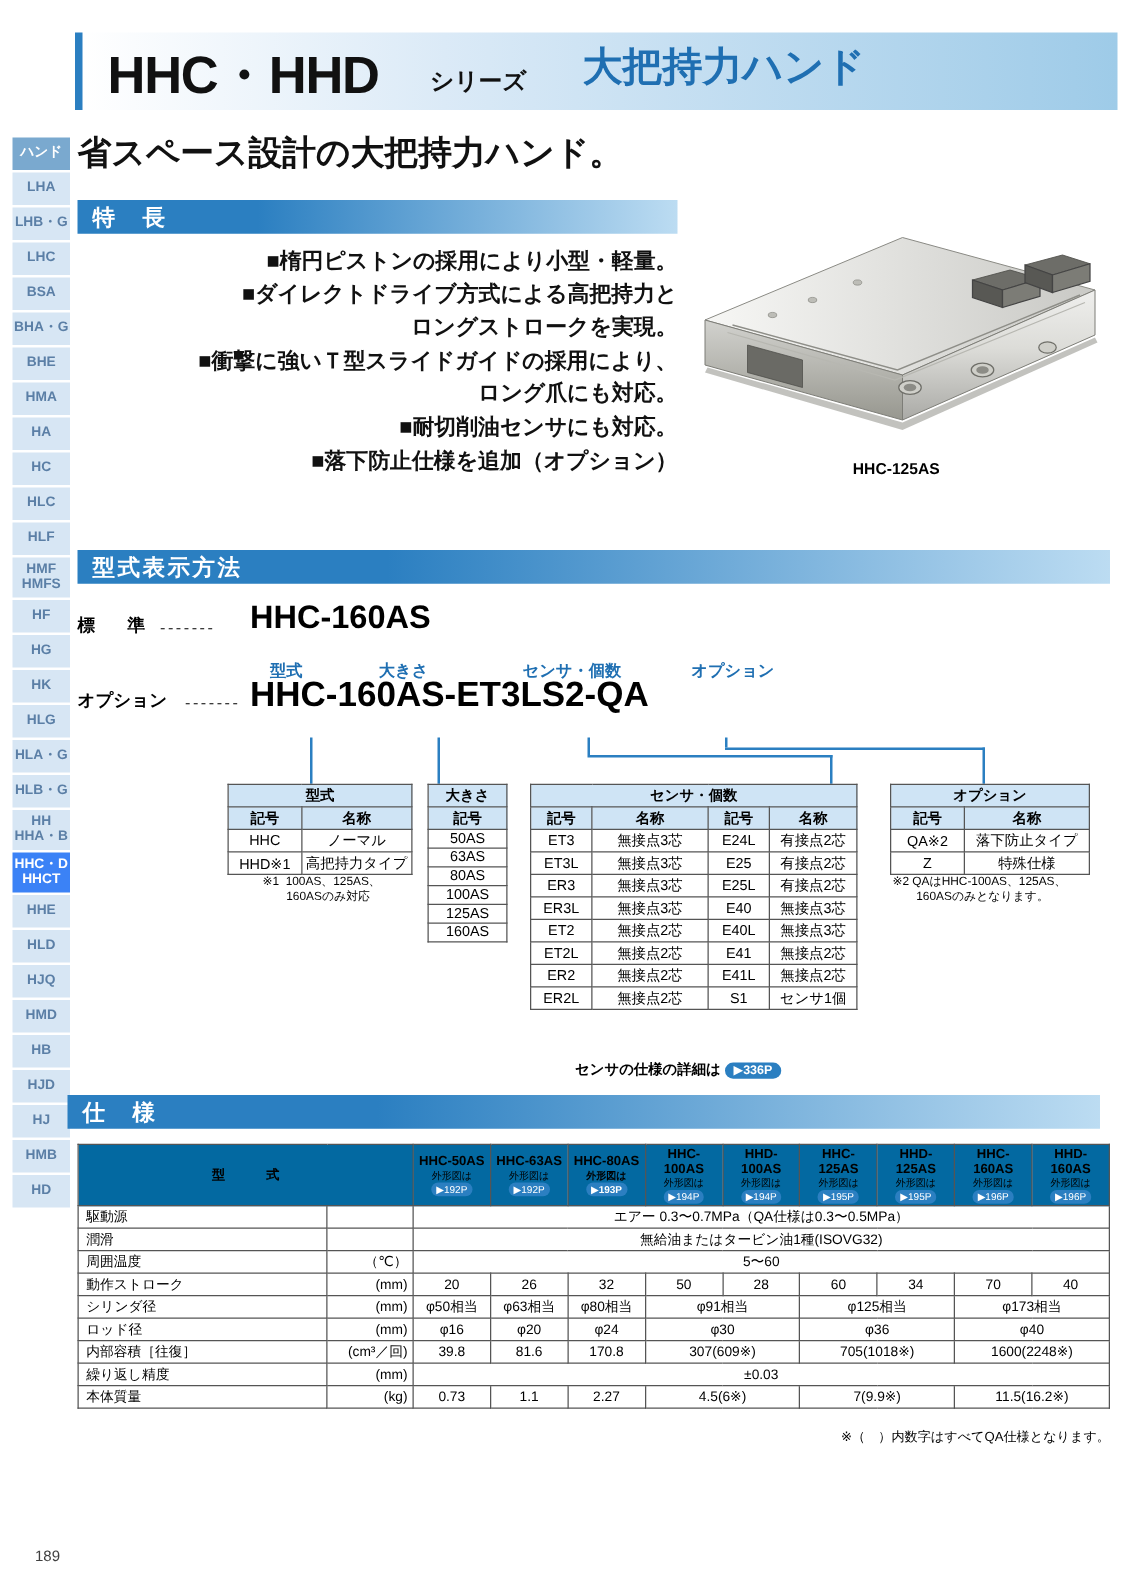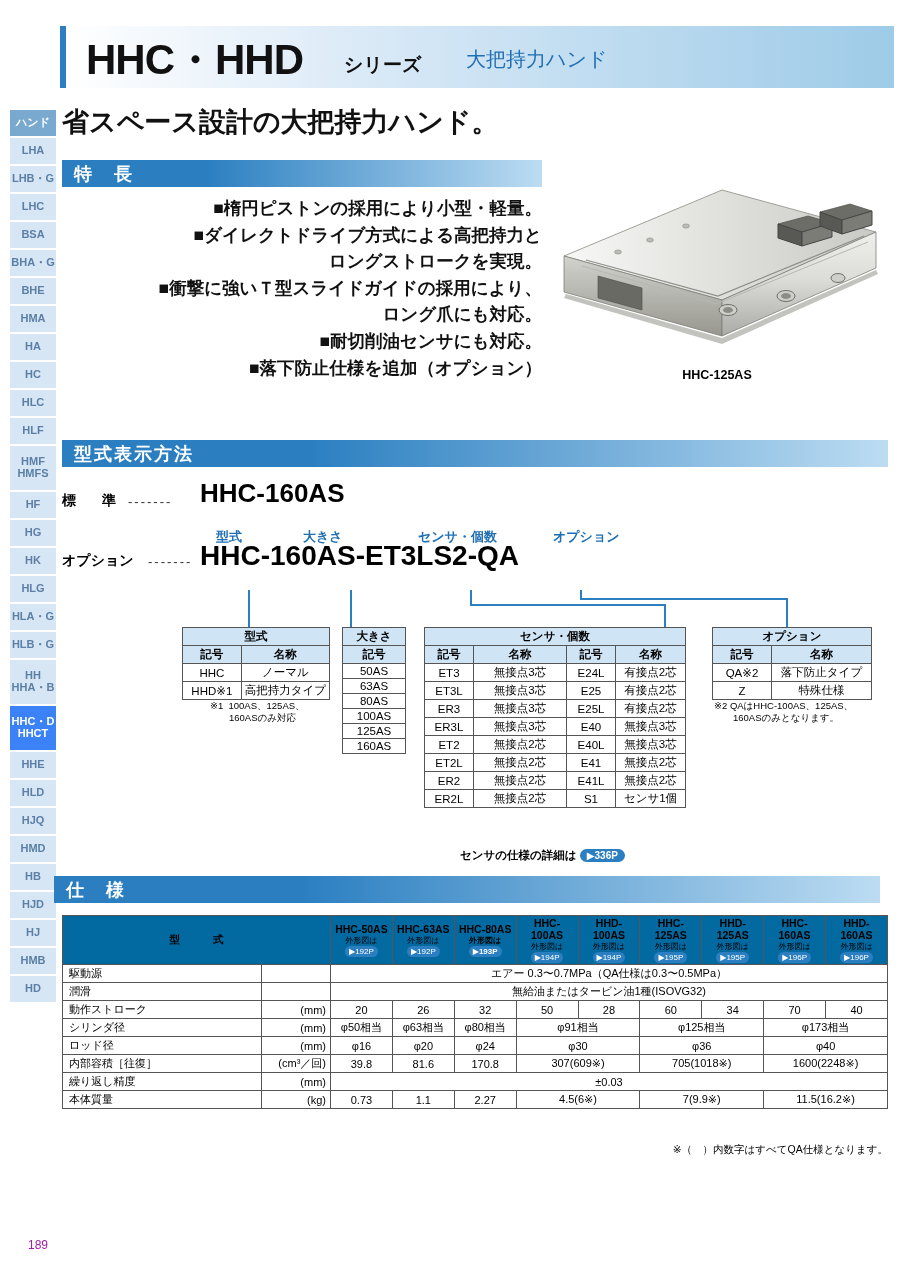--- a/index.html
+++ b/index.html
@@ -13,38 +13,38 @@
   
   #sidetabs{position:absolute;left:10px;top:110px;width:46px;}
   .tab{
     width:46px;margin-bottom:2px;
     background:#d7e6f4;color:#5b7fa6;
     font-size:11px;font-weight:bold;text-align:center;
     display:flex;align-items:center;justify-content:center;
     flex-direction:column;line-height:1.05;
   }
   .tab.h1{height:26px;}
-  .tab.h2{height:44px;text-align:right;}
+  .tab.h2{height:32px;text-align:right;}
   .tab.active{background:#3b82f6;color:#fff;}
   .tab.dark{background:#7aa9cf;color:#fff;}
   
   #headerbar{
     position:absolute;left:60px;top:26px;width:828px;height:62px;
     background:linear-gradient(to right,#ffffff 0%,#dbeaf7 35%,#9ecbe8 100%);
     border-left:6px solid #2b7fc1;
   }
   #headerbar .ttl{
     position:absolute;left:20px;top:6px;
     font-size:42px;font-weight:bold;letter-spacing:-1px;color:#111;
   }
   #headerbar .series{
     position:absolute;left:278px;top:26px;font-size:19px;font-weight:bold;color:#111;
   }
   #headerbar .sub{
-    position:absolute;left:400px;top:20px;font-size:20px;font-weight:normal;color:#1f6fb2;
+    position:absolute;left:400px;top:6px;font-size:32px;font-weight:bold;color:#1f6fb2;
   }
   #pagetitle{
     position:absolute;left:62px;top:104px;font-size:27px;font-weight:bold;color:#111;
   }
   
   .secbar{
     position:absolute;height:27px;
     background:linear-gradient(to right,#2b7fc1 0%,#2b7fc1 30%,#bcdcf2 100%);
     color:#fff;font-size:18px;font-weight:bold;
     display:flex;align-items:center;
@@ -81,21 +81,21 @@
   #spec thead th{background:#0369a1;font-weight:bold;font-size:10.5px;}
   .dimbtn{
     display:inline-block;background:#2b7fc1;color:#fff;border-radius:7px;
     font-size:8px;padding:0 4px;line-height:11px;vertical-align:middle;
   }
   .pgbtn{
     display:inline-block;background:#2b7fc1;color:#fff;border-radius:8px;
     font-size:10px;font-weight:bold;padding:1px 7px;
   }
   #specnote{position:absolute;right:0;top:228px;font-size:10.5px;}
-  #pageno{position:absolute;left:28px;top:1238px;font-size:12px;color:#a21caf;}
+  #pageno{position:absolute;left:28px;top:1238px;font-size:12px;color:#404040;}
   .sensor-note{position:absolute;font-size:11.5px;font-weight:bold;}
 </style>
 </head>
 <body>
 
 <div id="sidetabs">
     <div class="tab h1 dark">
       <span>ハンド</span>
     </div>
     <div class="tab h1">
@@ -471,20 +471,25 @@
           <td class="lefthead">駆動源</td>
           <td class="unit" style="width: 62px;"></td>
           <td colspan="9">エアー 0.3〜0.7MPa（QA仕様は0.3〜0.5MPa）</td>
         </tr>
         <tr>
           <td class="lefthead">潤滑</td>
           <td class="unit" style="width: 62px;"></td>
           <td colspan="9">無給油またはタービン油1種(ISOVG32)</td>
         </tr>
         <tr>
+          <td class="lefthead">周囲温度</td>
+          <td class="unit" style="width: 62px;">（℃）</td>
+          <td colspan="9">5〜60</td>
+        </tr>
+        <tr>
           <td class="lefthead">動作ストローク</td>
           <td class="unit" style="width: 62px;">(mm)</td>
           <td colspan="1">20</td>
           <td colspan="1">26</td>
           <td colspan="1">32</td>
           <td colspan="1">50</td>
           <td colspan="1">28</td>
           <td colspan="1">60</td>
           <td colspan="1">34</td>
           <td colspan="1">70</td>

